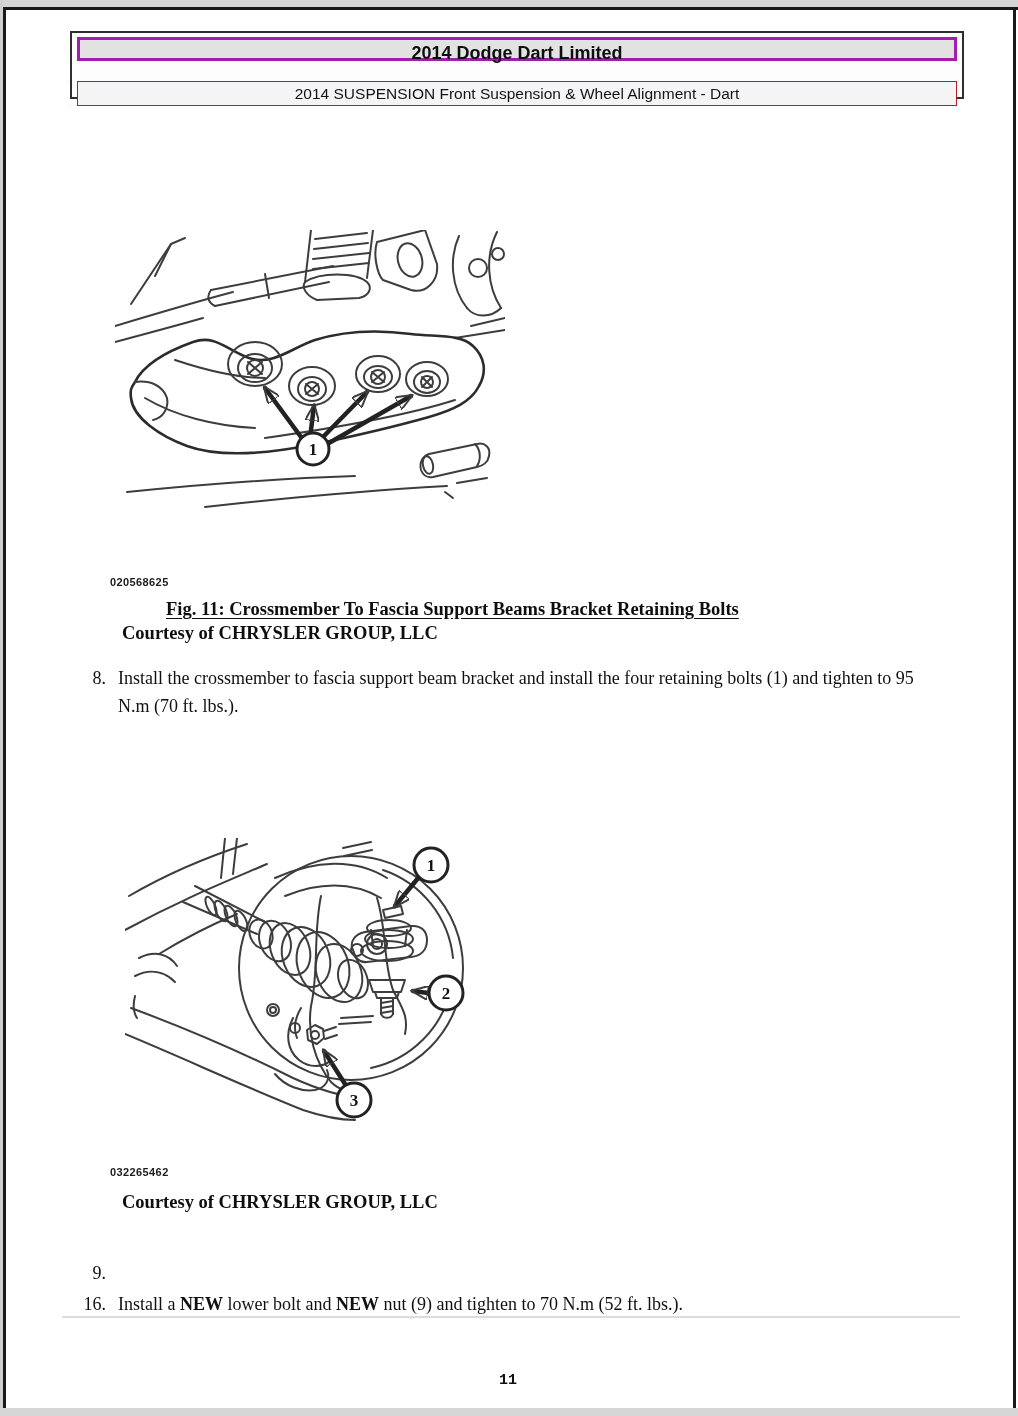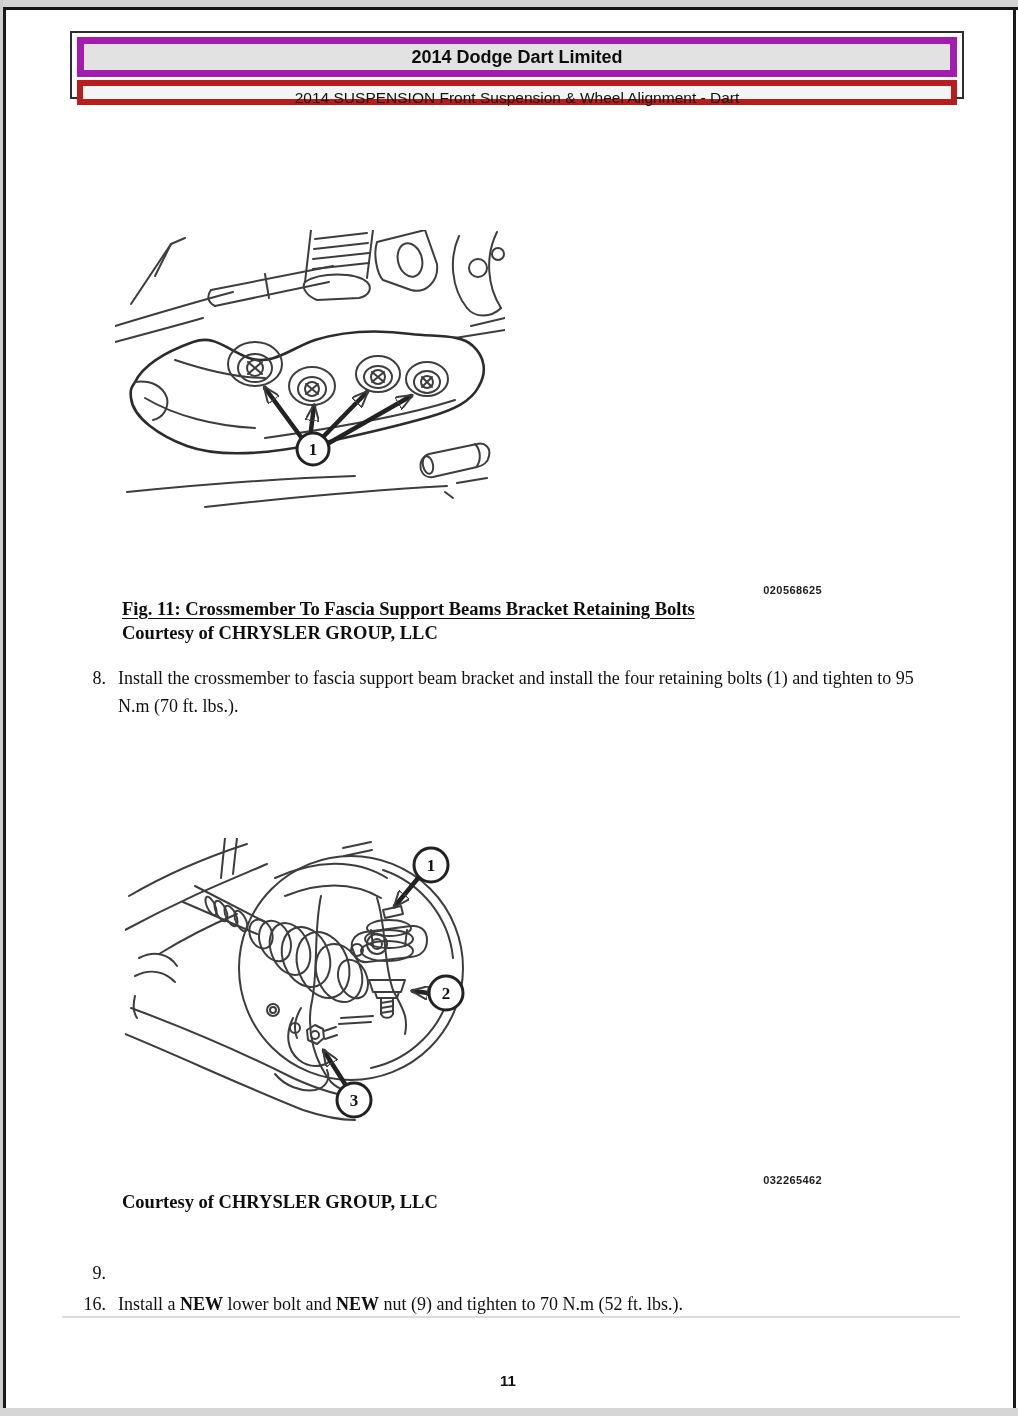--- a/index.html
+++ b/index.html
@@ -17,48 +17,48 @@
   .edge-bottom-gray{left:0;top:1408px;width:1018px;height:8px;background:#d6d6d6;}
 
   
   .hdr{
     position:absolute;left:70px;top:31px;width:894px;height:68px;
     box-sizing:border-box;border:2px solid #2e2e2e;background:#fdfdfd;
     padding:4px 5px;font-family:"Liberation Sans",sans-serif;
   }
   .hdr-row{box-sizing:border-box;width:100%;text-align:center;}
   .hdr-title{
-    height:40px;line-height:26px;background:#e2e2e2;border:7px solid #a21caf;
-    font-size:18px;font-weight:bold;color:#0d0d0d;margin-bottom:3px;
+    height:24px;line-height:26px;background:#e2e2e2;border:3px solid #a21caf;
+    font-size:18px;font-weight:bold;color:#0d0d0d;margin-bottom:20px;
   }
   .hdr-sub{
-    height:25px;line-height:23px;background:#f4f4f4;border:6px solid #b91c1c;
+    height:25px;line-height:23px;background:#f4f4f4;border:1px solid #b91c1c;
     font-size:15.5px;color:#141414;
   }
 
   
   .figsvg{position:absolute;}
   .fig-id{
-    position:absolute;left:100px;width:722px;text-align:right;
+    position:absolute;left:110px;width:722px;text-align:left;
     font-family:"Liberation Sans",sans-serif;font-weight:bold;font-size:11px;
-    letter-spacing:0.4px;color:#1c1c1c;margin-top:8px;
+    letter-spacing:0.4px;color:#1c1c1c;
   }
   .fig-cap{position:absolute;left:122px;font-size:18.5px;font-weight:bold;line-height:24px;color:#0e0e0e;}
-  .fig-cap .cap-line{text-decoration:underline;text-underline-offset:3px;}
+  .fig-cap .cap-line{text-decoration:underline;text-underline-offset:3px;margin-left:44px;}
 
   
   .step{position:absolute;left:0;display:flex;font-size:18px;line-height:28px;color:#101010;}
   .step .num{width:106px;text-align:right;flex:0 0 auto;}
   .step .txt{margin-left:12px;width:806px;}
   .b{font-weight:bold;}
 
   .divider{position:absolute;left:62px;top:1316px;width:898px;height:2px;background:#dcdcdc;}
   .pagenum{
     position:absolute;left:0;top:1372px;width:1016px;text-align:center;
-    font-family:Liberation Sans, sans-serif;font-weight:bold;font-size:15px;color:#111;
+    font-family:Liberation Mono, monospace;font-weight:bold;font-size:15px;color:#111;
   }
 
   
   .art path,.art line,.art circle,.art ellipse,.art polyline{
     fill:none;stroke:#3d3d3d;stroke-width:2;stroke-linecap:round;stroke-linejoin:round;
   }
   .art .heavy{stroke:#2c2c2c;stroke-width:2.6;}
   .art .arrow{stroke:#222;stroke-width:4.5;}
   .art .co{fill:#ffffff;stroke:#222;stroke-width:3;}
   .art text{

